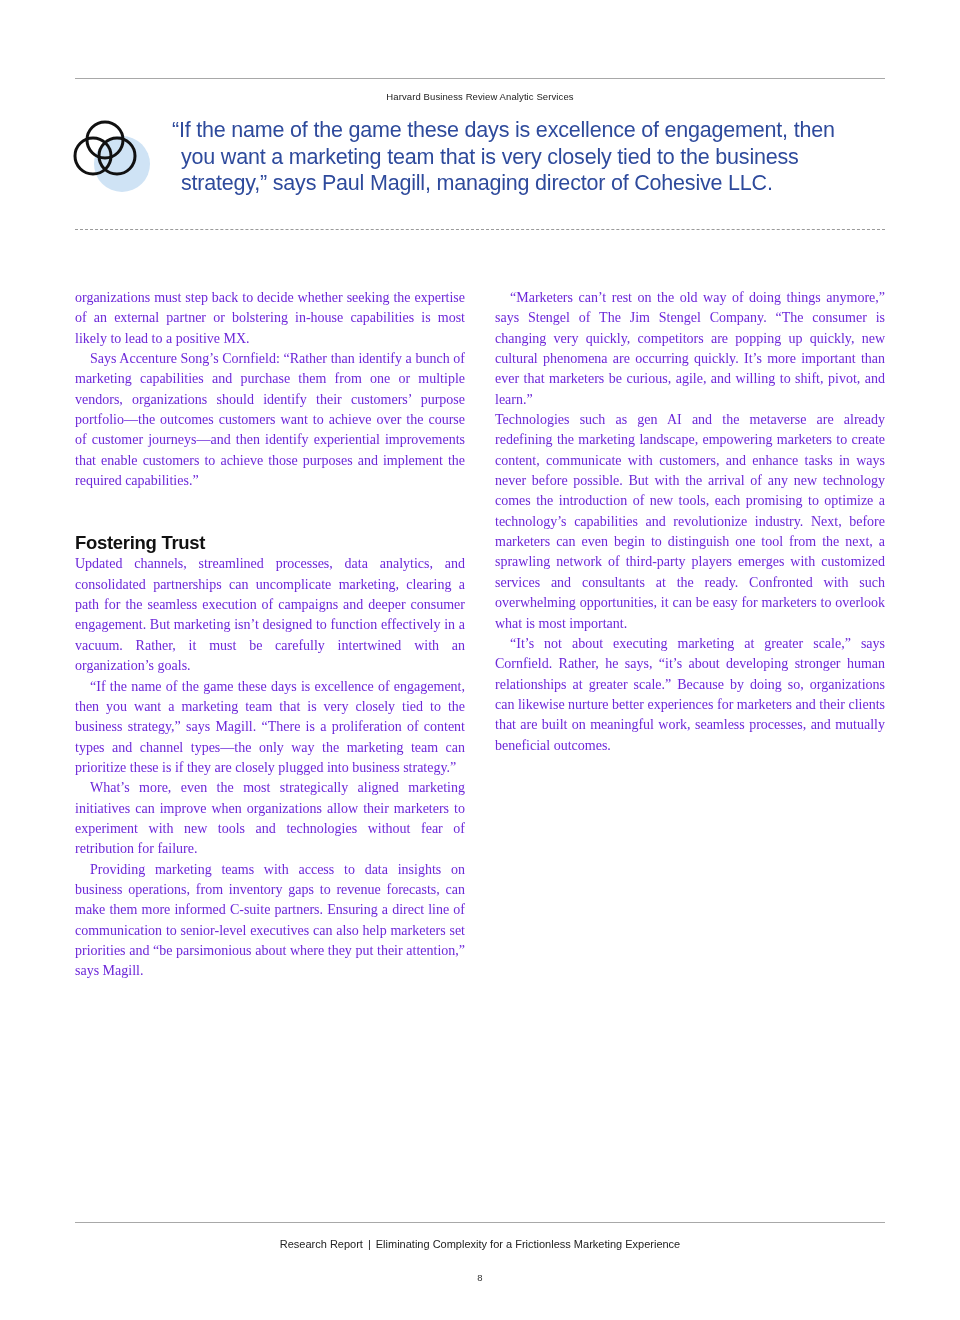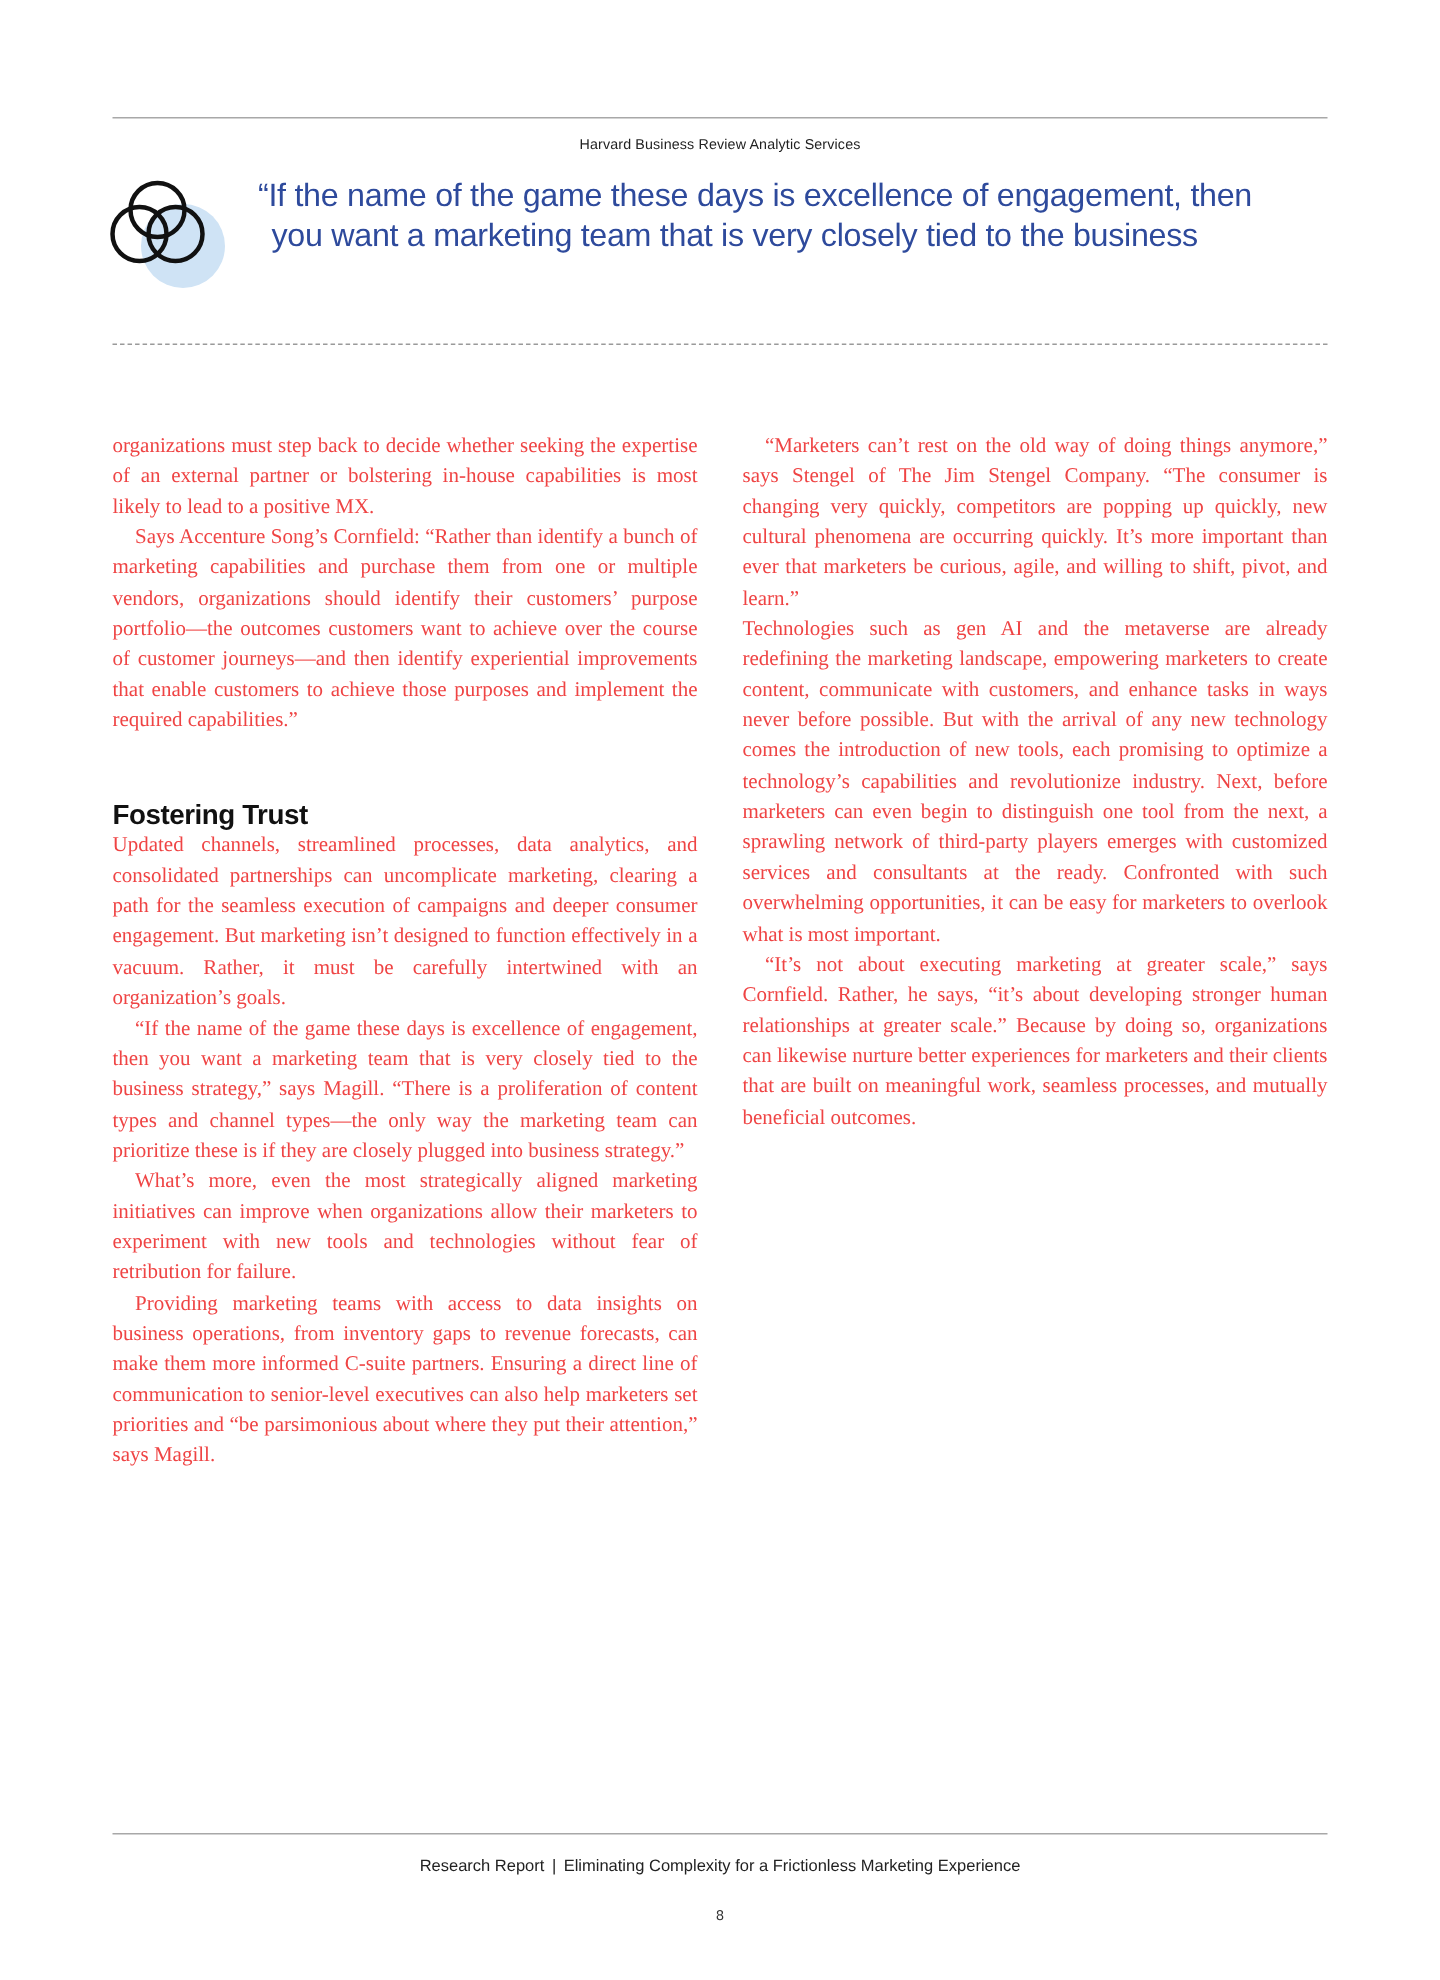--- a/index.html
+++ b/index.html
@@ -21,21 +21,21 @@
   .pull-quote .indent { padding-left: 9px; }
   .rule-dashed {
     position: absolute; top: 229px; left: 75px; width: 810px; height: 0;
     border-top: 1.5px dashed #9a9a9a;
   }
   .col { position: absolute; top: 288px; width: 390px; }
   .col-left { left: 75px; }
   .col-right { left: 495px; }
   .col p {
     margin: 0; font-family: "Liberation Serif", serif; font-size: 14px;
-    line-height: 20.35px; color: #ef4444; text-align: justify; hyphens: none;
+    line-height: 20.35px; color: #6d28d9; text-align: justify; hyphens: none;
   }
   .col p.ind { text-indent: 15px; }
   .col h2 {
     margin: 0; font-family: "Liberation Sans", sans-serif; font-weight: bold;
     font-size: 18.5px; line-height: 22px; color: #111; letter-spacing: -0.3px;
   }
   .rule-bottom { position: absolute; top: 1222px; left: 75px; width: 810px; height: 1px; background: #a8a8a8; }
   .footer {
     position: absolute; top: 1238px; left: 0; width: 960px; text-align: center;
     font-family: "Liberation Sans", sans-serif; font-size: 11px; color: #222;
@@ -55,20 +55,21 @@
 <svg class="callout-icon" viewBox="0 0 84 78" xmlns="http://www.w3.org/2000/svg">
   <circle cx="50" cy="46" r="28" fill="#cfe3f5"></circle>
   <circle cx="33" cy="22" r="18" fill="none" stroke="#111" stroke-width="3"></circle>
   <circle cx="21" cy="38" r="18" fill="none" stroke="#111" stroke-width="3"></circle>
   <circle cx="45" cy="38" r="18" fill="none" stroke="#111" stroke-width="3"></circle>
 </svg>
 
 <div class="pull-quote">
   <span class="line">“If the name of the game these days is excellence of engagement, then</span>
   <span class="line indent">you want a marketing team that is very closely tied to the business</span>
+  <span class="line indent">strategy,” says Paul Magill, managing director of Cohesive LLC.</span>
 </div>
 
 <div class="rule-dashed"></div>
 
 <div class="col col-left">
   <p>organizations must step back to decide whether seeking the expertise of an external partner or bolstering in-house capabilities is most likely to lead to a positive MX.</p>
   <p class="ind">Says Accenture Song’s Cornfield: “Rather than identify a bunch of marketing capabilities and purchase them from one or multiple vendors, organizations should identify their customers’ purpose portfolio—the outcomes customers want to achieve over the course of customer journeys—and then identify experiential improvements that enable customers to achieve those purposes and implement the required capabilities.”</p>
   <h2 style="margin-top:41px">Fostering Trust</h2>
   <p>Updated channels, streamlined processes, data analytics, and consolidated partnerships can uncomplicate marketing, clearing a path for the seamless execution of campaigns and deeper consumer engagement. But marketing isn’t designed to function effectively in a vacuum. Rather, it must be carefully intertwined with an organization’s goals.</p>
   <p class="ind">“If the name of the game these days is excellence of engagement, then you want a marketing team that is very closely tied to the business strategy,” says Magill. “There is a proliferation of content types and channel types—the only way the marketing team can prioritize these is if they are closely plugged into business strategy.”</p>

